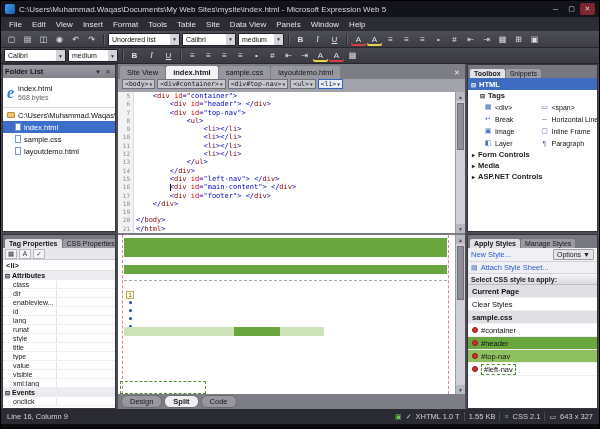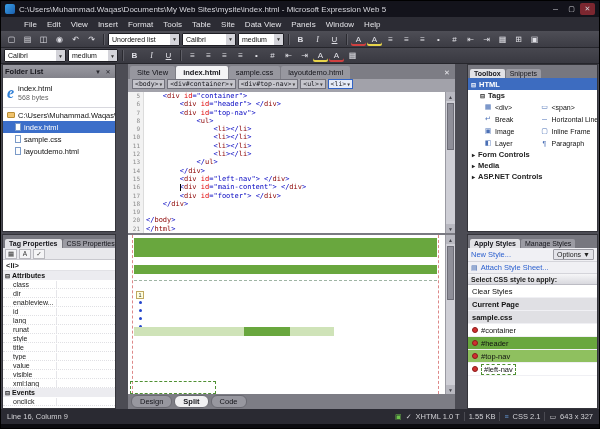--- a/index.html
+++ b/index.html
@@ -8,39 +8,39 @@
 
   
   .titlebar{height:16px;background:#13131b;display:flex;align-items:center;padding:0 4px;gap:4px}
   .app-icon{width:10px;height:10px;border-radius:2px;background:linear-gradient(135deg,#3aa0e8,#1b5fae);flex:none}
   .title{font-size:8px;color:#d6d6dc;white-space:nowrap;overflow:hidden;flex:1}
   .win-controls{display:flex;gap:1px}
   .win-controls span{width:15px;height:12px;display:flex;align-items:center;justify-content:center;font-size:7px;color:#cfcfd4}
   .win-close{background:#7c2730;border-radius:2px}
 
   
-  .menubar{height:14px;background:#2c2c34;display:flex;align-items:center;padding-left:18px}
+  .menubar{height:14px;background:#2c2c34;display:flex;align-items:center;padding-left:3px}
   .menu-item{font-size:8px;color:#e2e2e6;padding:1px 5px;cursor:default}
 
   
   .toolbar{display:flex;align-items:center;padding:0 3px;gap:2px;border-bottom:1px solid #26262c}
   .toolbar.row1{height:17px;background:linear-gradient(#4e4e56,#3c3c44)}
   .toolbar.row2{height:16px;background:linear-gradient(#47474f,#393941)}
   .ticons{display:flex;gap:1px;align-items:center}
   .tbtn{width:15px;height:13px;display:flex;align-items:center;justify-content:center;font-size:8px;color:#e0e0e6;border-radius:2px}
   .tbtn.b{font-weight:bold}.tbtn.i{font-style:italic;font-family:"Liberation Serif",serif}.tbtn.u{text-decoration:underline}
   .ic-font-color-icon{box-shadow:inset 0 -2px 0 #d04040}
   .ic-highlight-icon{box-shadow:inset 0 -2px 0 #e8d44a}
   .tsep{width:1px;height:11px;background:#2a2a30;box-shadow:1px 0 0 #5e5e66;margin:0 2px;flex:none}
   .combo{display:inline-flex;align-items:center;height:13px;background:#fff;border:1px solid #1e1e24;font-size:7px;color:#111;padding-left:3px;border-radius:1px;flex:none}
   .combo .arrow{margin-left:auto;width:9px;height:11px;background:#d4d4da;display:flex;align-items:center;justify-content:center;font-size:5px;color:#333}
   .w72{width:72px}.w54{width:54px}.w46{width:46px}.w62{width:62px}.w50{width:50px}
 
   
-  .workarea{display:flex;gap:12px;padding:0 1px;height:345px;background:#4c4c54}
+  .workarea{display:flex;gap:2px;padding:0 1px;height:345px;background:#4c4c54}
   .col-left{width:114px;display:flex;flex-direction:column;gap:2px;flex:none}
   .col-center{flex:1;display:flex;flex-direction:column;min-width:0}
   .col-right{width:131px;display:flex;flex-direction:column;gap:2px;flex:none}
 
   .panel{background:#fff;display:flex;flex-direction:column;overflow:hidden;border:1px solid #34343a}
   .panel-header{height:13px;background:linear-gradient(#9a9aa2,#82828a);display:flex;align-items:center;padding:0 2px;flex:none}
   .panel-title{font-size:7.5px;font-weight:bold;color:#17171d;flex:1;white-space:nowrap;overflow:hidden}
   .phicon{width:10px;height:10px;display:flex;align-items:center;justify-content:center;font-size:6px;color:#26262c}
   .panel-tabs{height:13px;background:#77777f;display:flex;align-items:flex-end;padding:1px 2px 0 2px;gap:1px;flex:none}
   .ptab{font-size:7px;padding:1px 4px;background:#9b9ba3;color:#15151b;border-radius:2px 2px 0 0;white-space:nowrap}
@@ -591,27 +591,27 @@
             <span>Options</span>
               <span>▼</span>
           </span>
         </div>
         <div class="st-attach">
           <span class="aicon">▤</span>
           <span class="st-link">Attach Style Sheet...</span>
         </div>
         <div class="st-select">Select CSS style to apply:</div>
         <div class="st-list">
-          <div class="style-row c-clear">
+          <div class="style-row c-section">
+
+              <span class="slabel">Current Page</span>
+            </div>
+            <div class="style-row c-clear">
 
               <span class="slabel">Clear Styles</span>
-            </div>
-            <div class="style-row c-section">
-
-              <span class="slabel">Current Page</span>
             </div>
             <div class="style-row c-section">
 
               <span class="slabel">sample.css</span>
             </div>
             <div class="style-row c-id-plain">
               <span class="sdot"></span>
               <span class="slabel">#container</span>
             </div>
             <div class="style-row c-id-solid">

